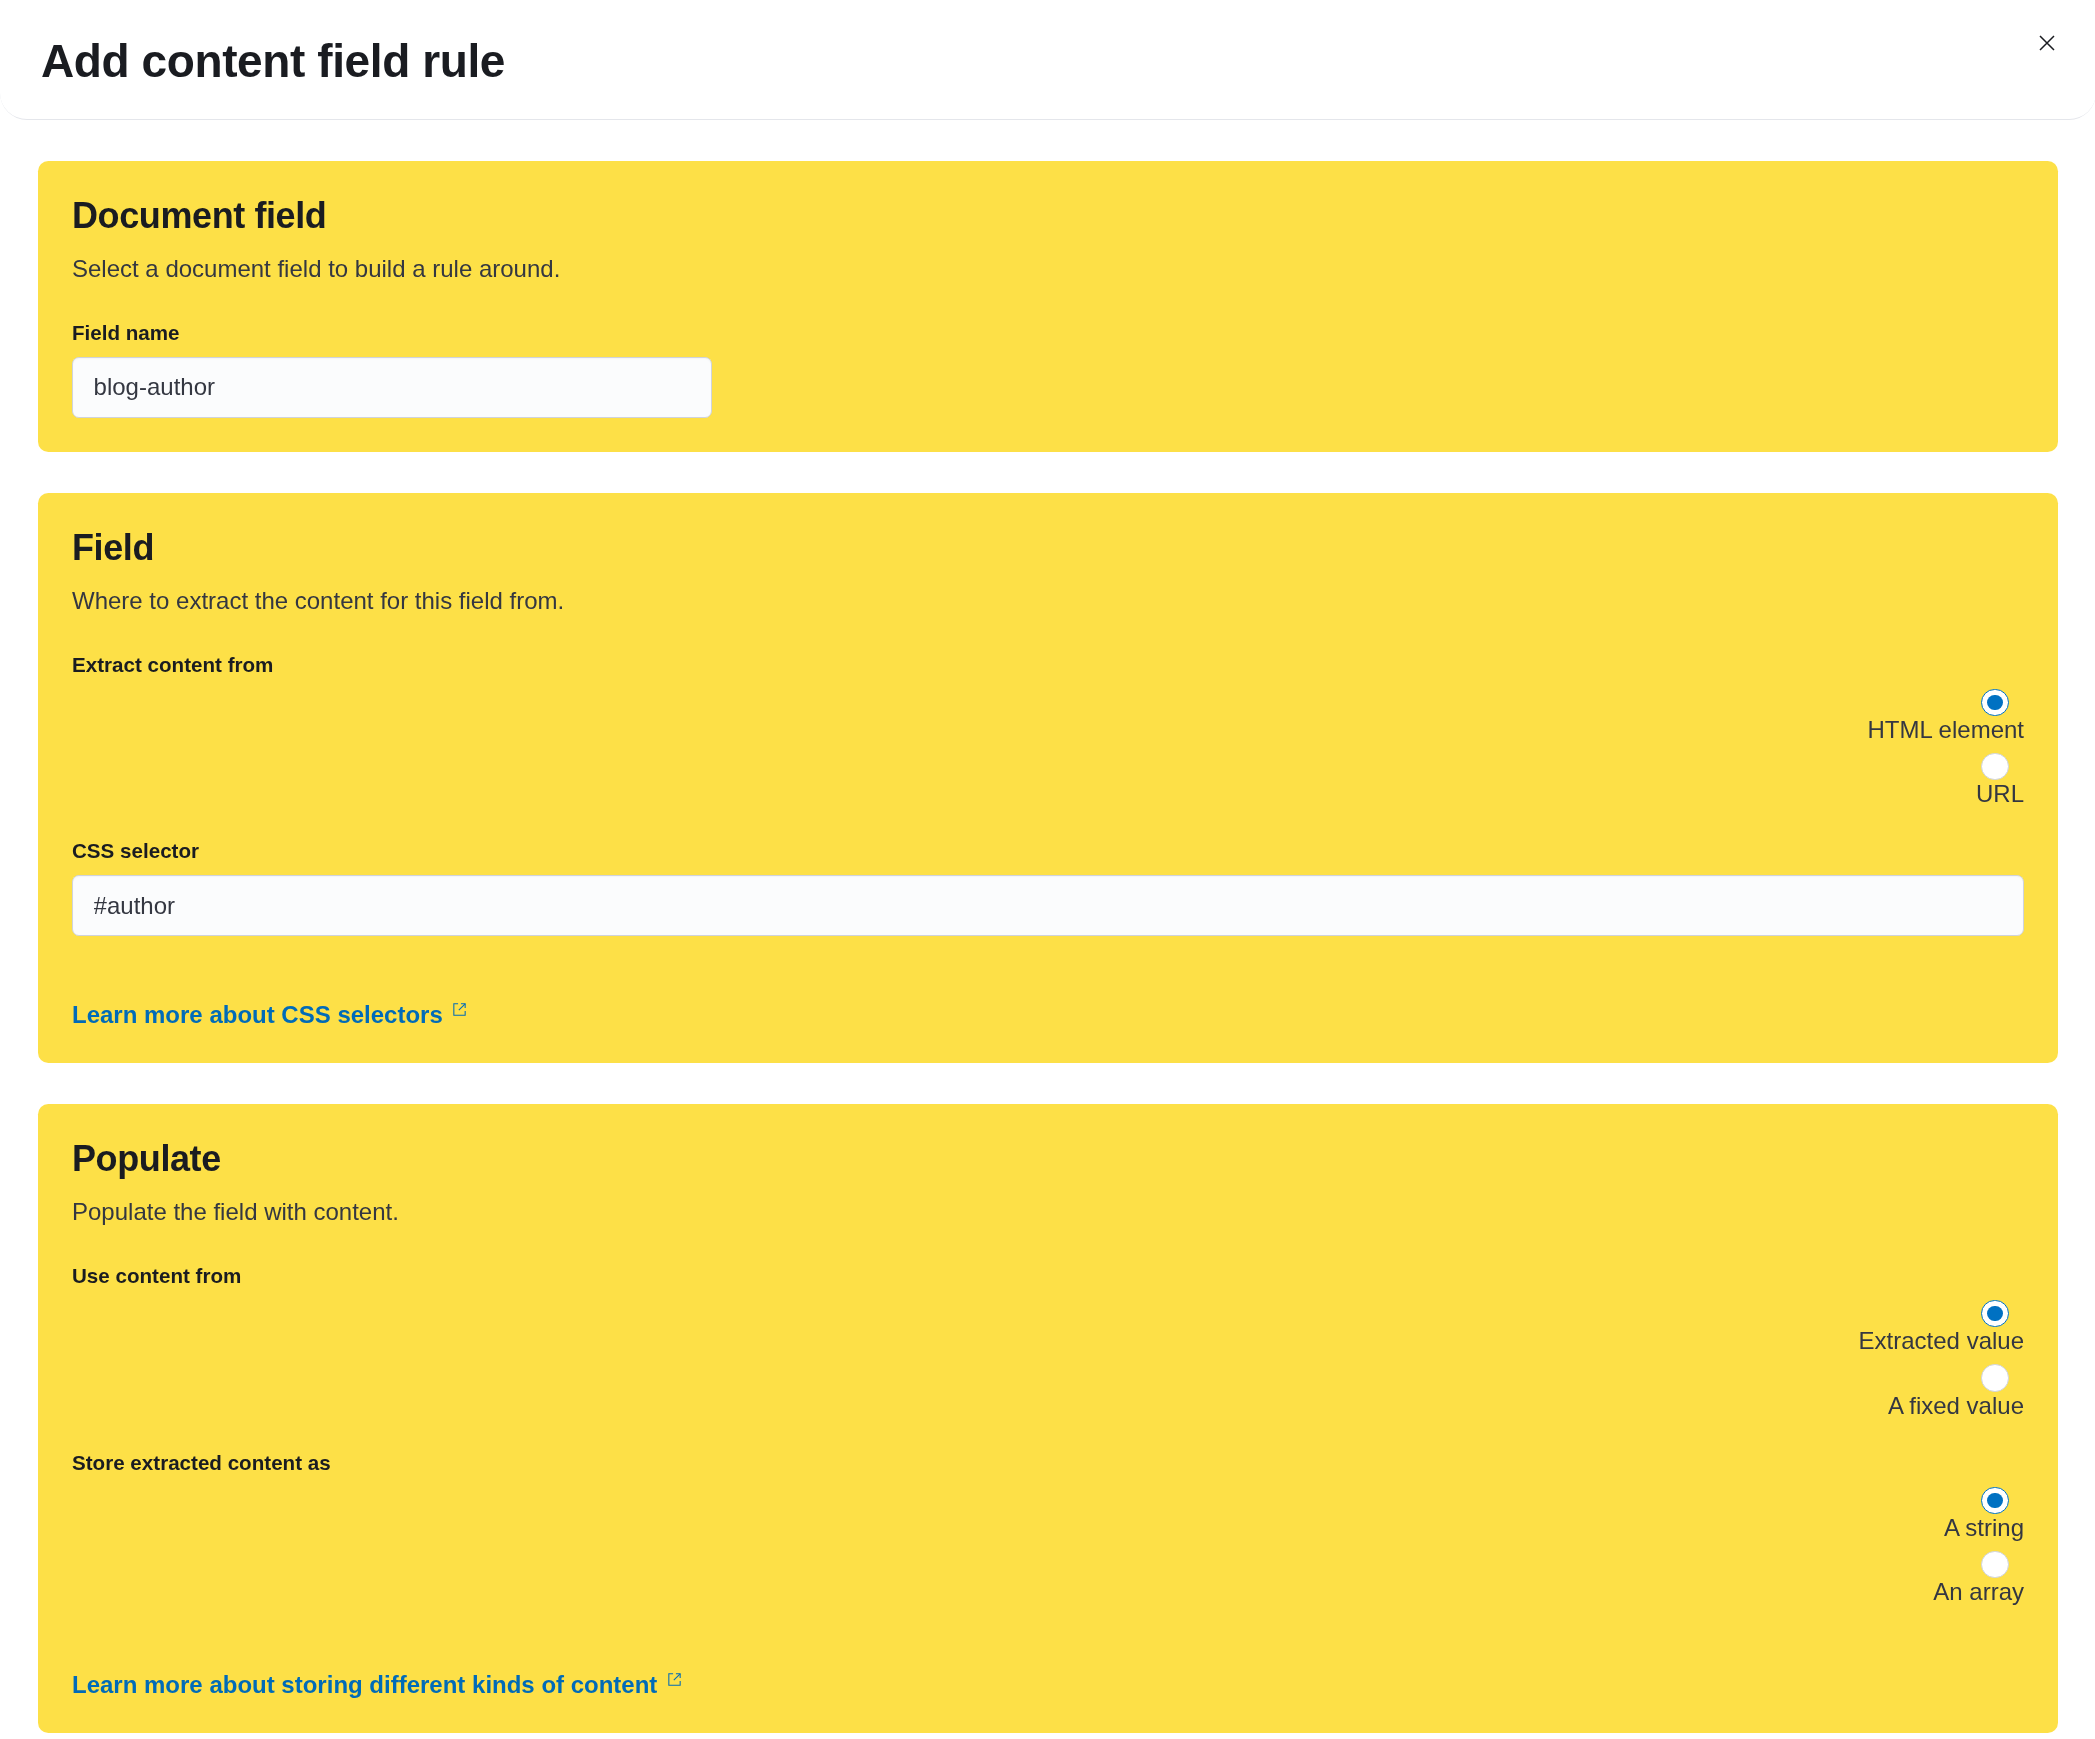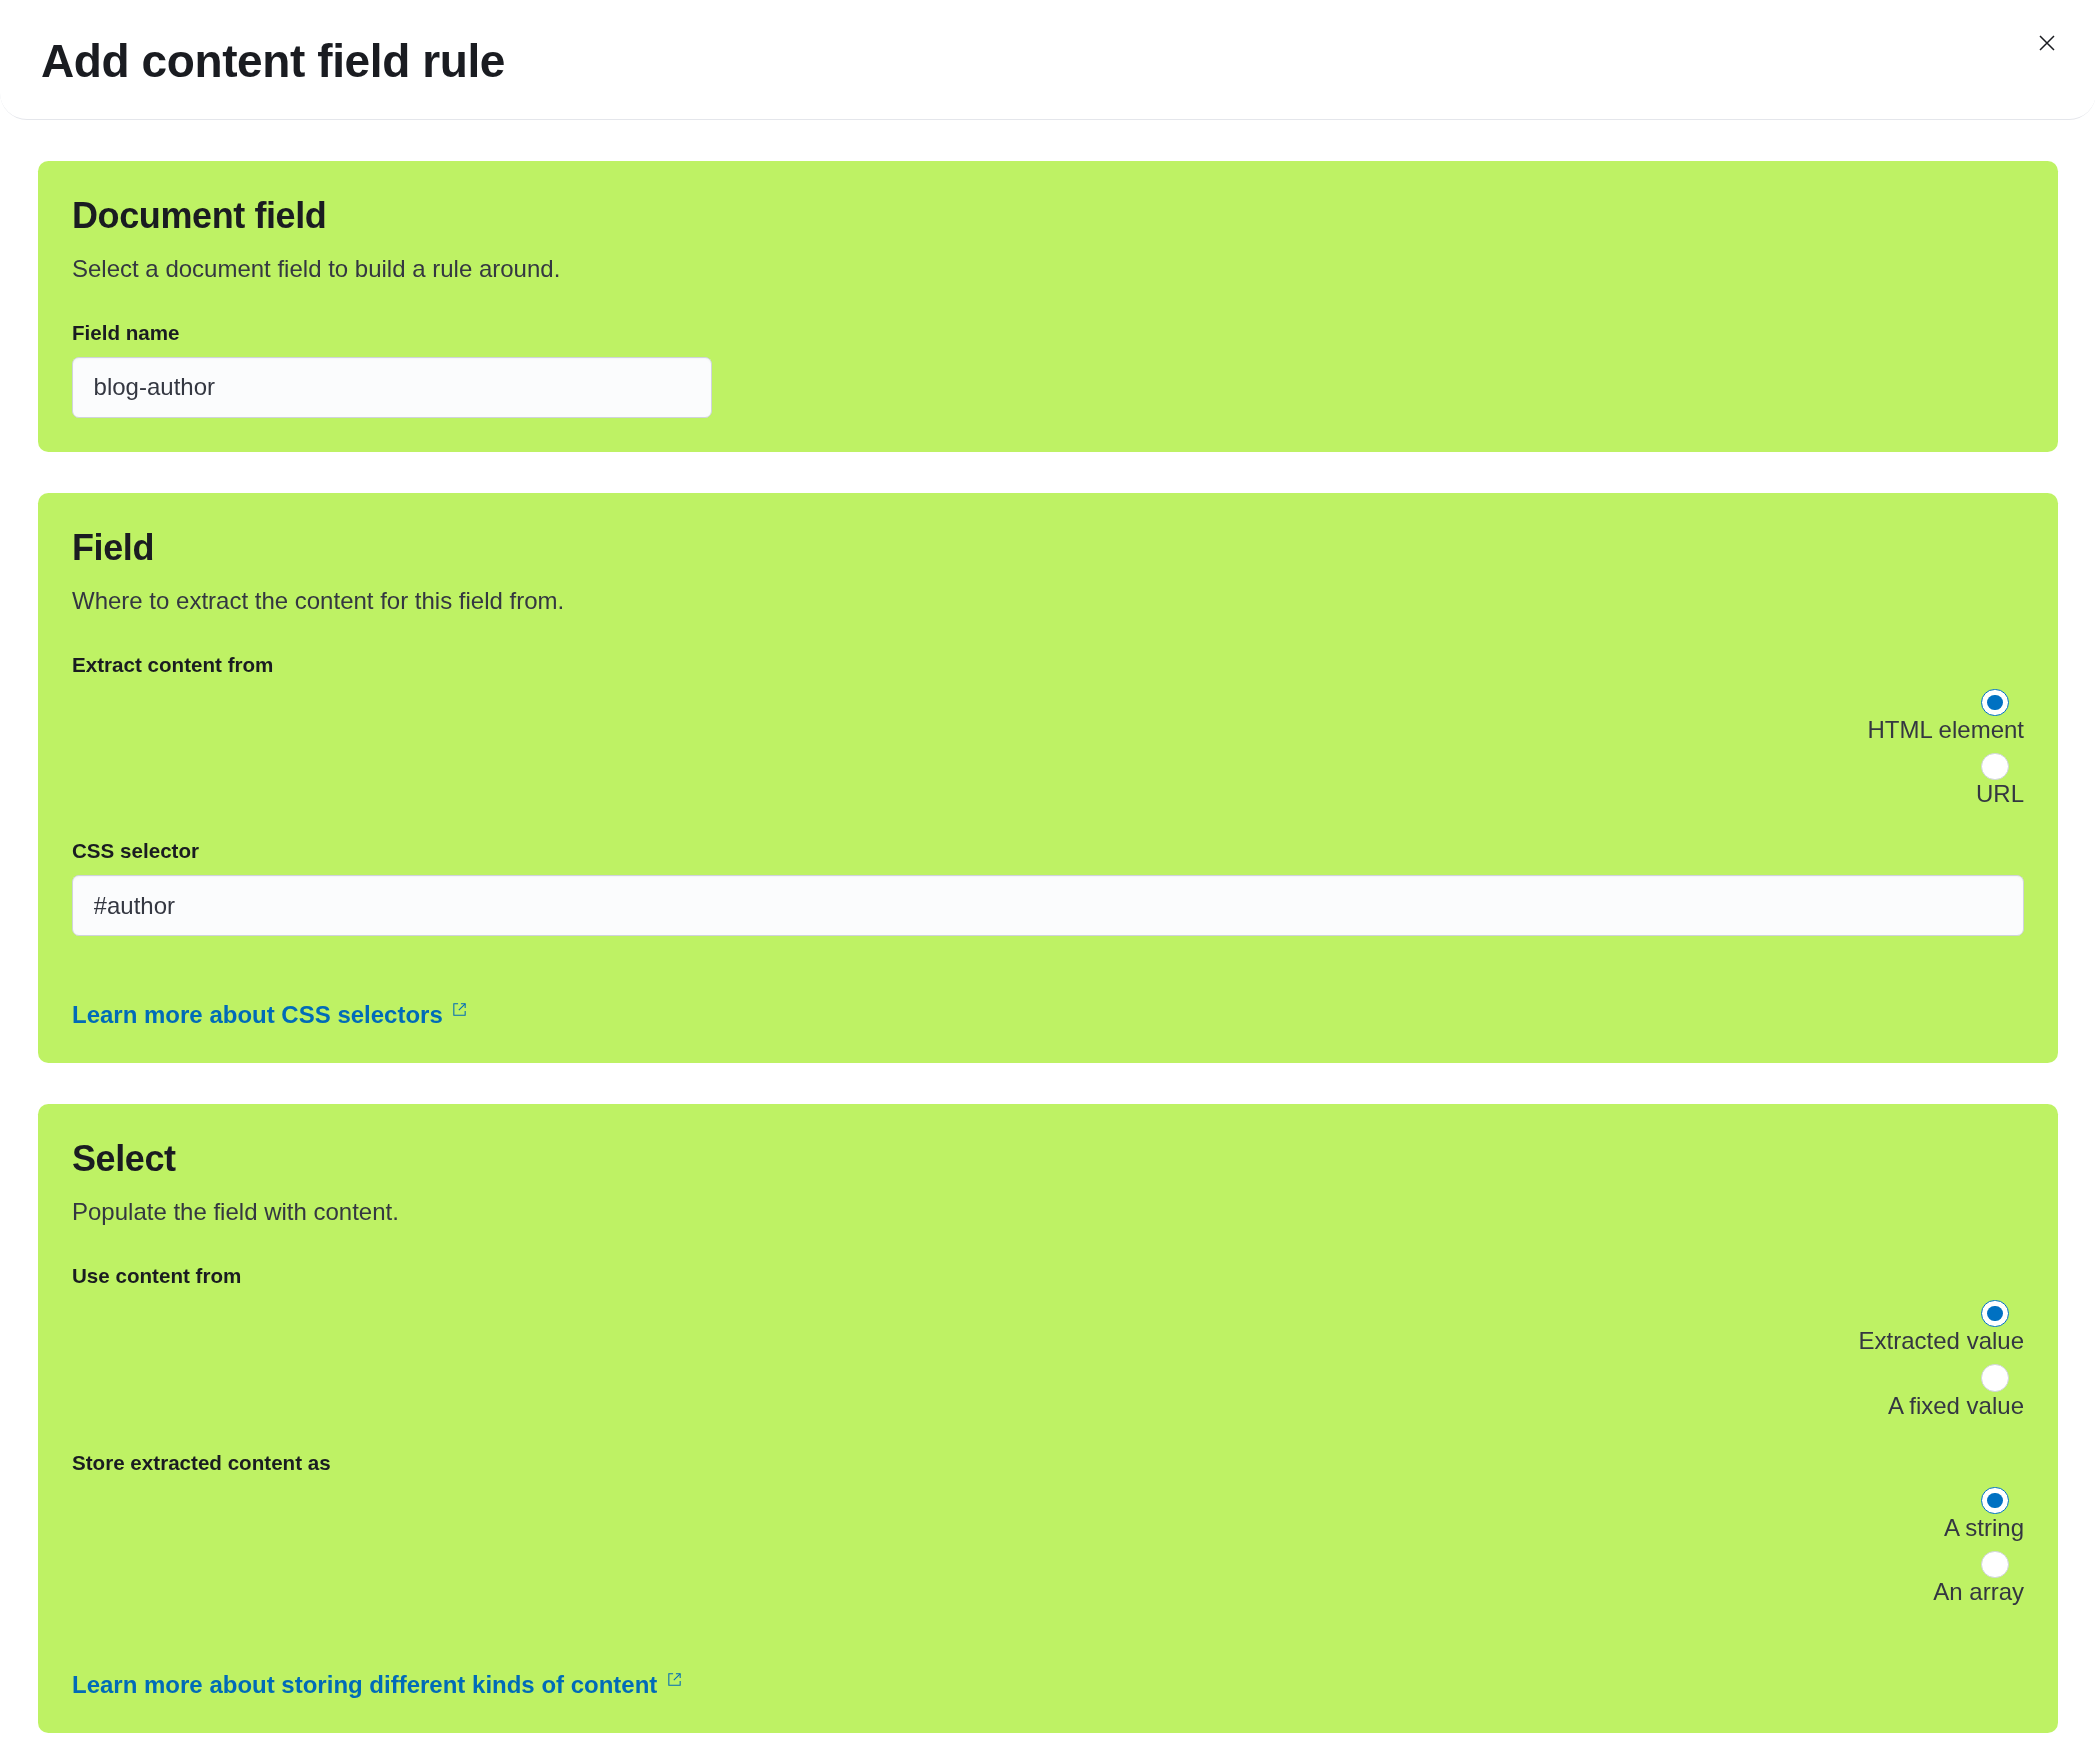--- a/index.html
+++ b/index.html
@@ -47,21 +47,21 @@
   height: 24px;
   stroke: #1a1c21;
   stroke-width: 1.5;
 }
 
 .content-area {
   padding: 41px 38px;
 }
 
 .panel {
-  background: #bef264;
+  background: #fde047;
   border-radius: 10.3px;
   padding: 34px 34px;
   margin-bottom: 41px;
 }
 
 .panel-title {
   font-size: 36px;
   font-weight: 700;
   color: #1a1c21;
   margin-bottom: 13.8px;
@@ -223,21 +223,21 @@
         <svg class="ext-icon" viewBox="0 0 24 24">
           <path d="M10 4 H4 V20 H20 V14"></path>
           <path d="M14 4 H20 V10"></path>
           <path d="M20 4 L11 13"></path>
         </svg>
       </a>
     </div>
   </div>
 
   <div class="panel">
-    <h2 class="panel-title">Select</h2>
+    <h2 class="panel-title">Populate</h2>
     <p class="panel-description">Populate the field with content.</p>
 
     <div class="radio-group group-block">
       <label class="field-label">Use content from</label>
       <div class="radio-option">
         <span class="radio-circle selected">
             <span class="radio-dot"></span>
           </span>
         <span class="radio-label">Extracted value</span>
       </div>

